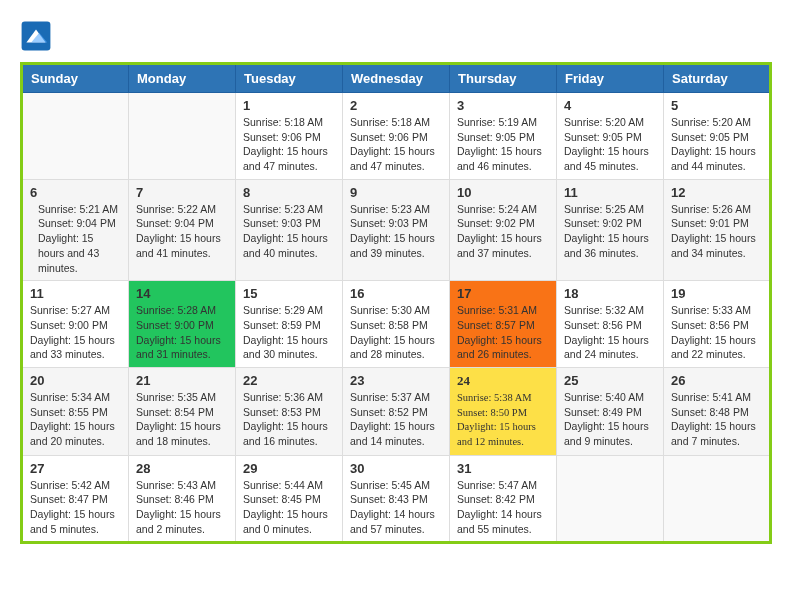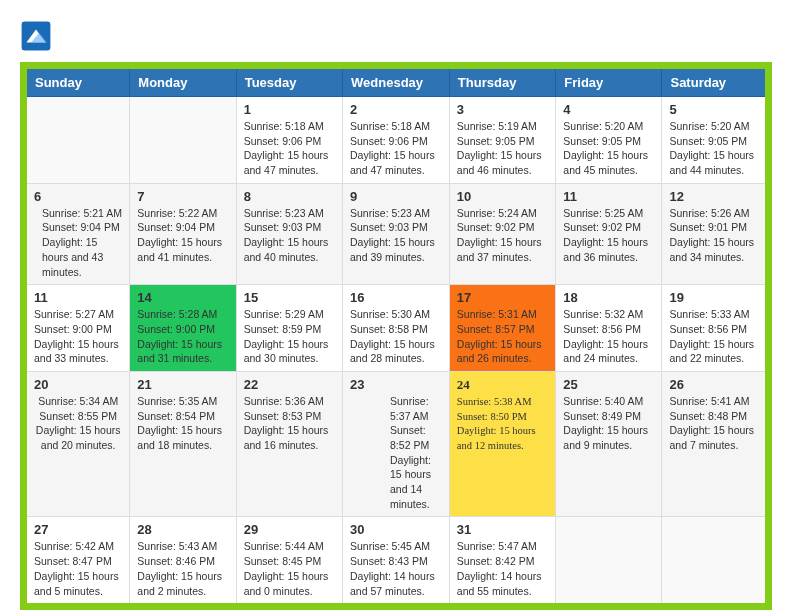--- a/index.html
+++ b/index.html
@@ -43,21 +43,21 @@
       color: #1a1a2e;
       line-height: 1.1;
     }
     .location {
       font-size: 16px;
       color: #333;
     }
     .calendar {
       width: 100%;
       border-collapse: collapse;
-      border: 7px solid #84cc16;
+      border: 3px solid #84cc16;
     }
     .calendar th {
       background-color: #2e74b5;
       color: white;
       text-align: left;
       padding: 6px 8px;
       font-size: 13px;
       font-weight: bold;
       border: 1px solid #2060a0;
     }
@@ -244,39 +244,39 @@
         <td style="background-color: rgb(255, 255, 255);">
           <span class="day-number">19</span>
           <div class="day-info" style="white-space: pre-line;">Sunrise: 5:33 AM
 Sunset: 8:56 PM
 Daylight: 15 hours and 22 minutes.</div>
         </td>
       </tr>
       <tr>
         <td style="background-color: rgb(245, 245, 245);">
           <span class="day-number">20</span>
-          <div class="day-info" style="white-space: pre-line; text-align: center;">Sunrise: 5:34 AM
+          <div class="day-info" style="white-space: pre-line;">Sunrise: 5:34 AM
 Sunset: 8:55 PM
 Daylight: 15 hours and 20 minutes.</div>
         </td>
         <td style="background-color: rgb(245, 245, 245);">
           <span class="day-number">21</span>
           <div class="day-info" style="white-space: pre-line;">Sunrise: 5:35 AM
 Sunset: 8:54 PM
 Daylight: 15 hours and 18 minutes.</div>
         </td>
         <td style="background-color: rgb(245, 245, 245);">
           <span class="day-number">22</span>
           <div class="day-info" style="white-space: pre-line;">Sunrise: 5:36 AM
 Sunset: 8:53 PM
 Daylight: 15 hours and 16 minutes.</div>
         </td>
         <td style="background-color: rgb(245, 245, 245);">
           <span class="day-number">23</span>
-          <div class="day-info" style="white-space: pre-line; margin-left: 40px;">Sunrise: 5:37 AM
+          <div class="day-info" style="white-space: pre-line;">Sunrise: 5:37 AM
 Sunset: 8:52 PM
 Daylight: 15 hours and 14 minutes.</div>
         </td>
         <td style="background-color: #fde047; font-family: Liberation Serif, serif;">
           <span class="day-number">24</span>
           <div class="day-info" style="white-space: pre-line;">Sunrise: 5:38 AM
 Sunset: 8:50 PM
 Daylight: 15 hours and 12 minutes.</div>
         </td>
         <td style="background-color: rgb(245, 245, 245);">

